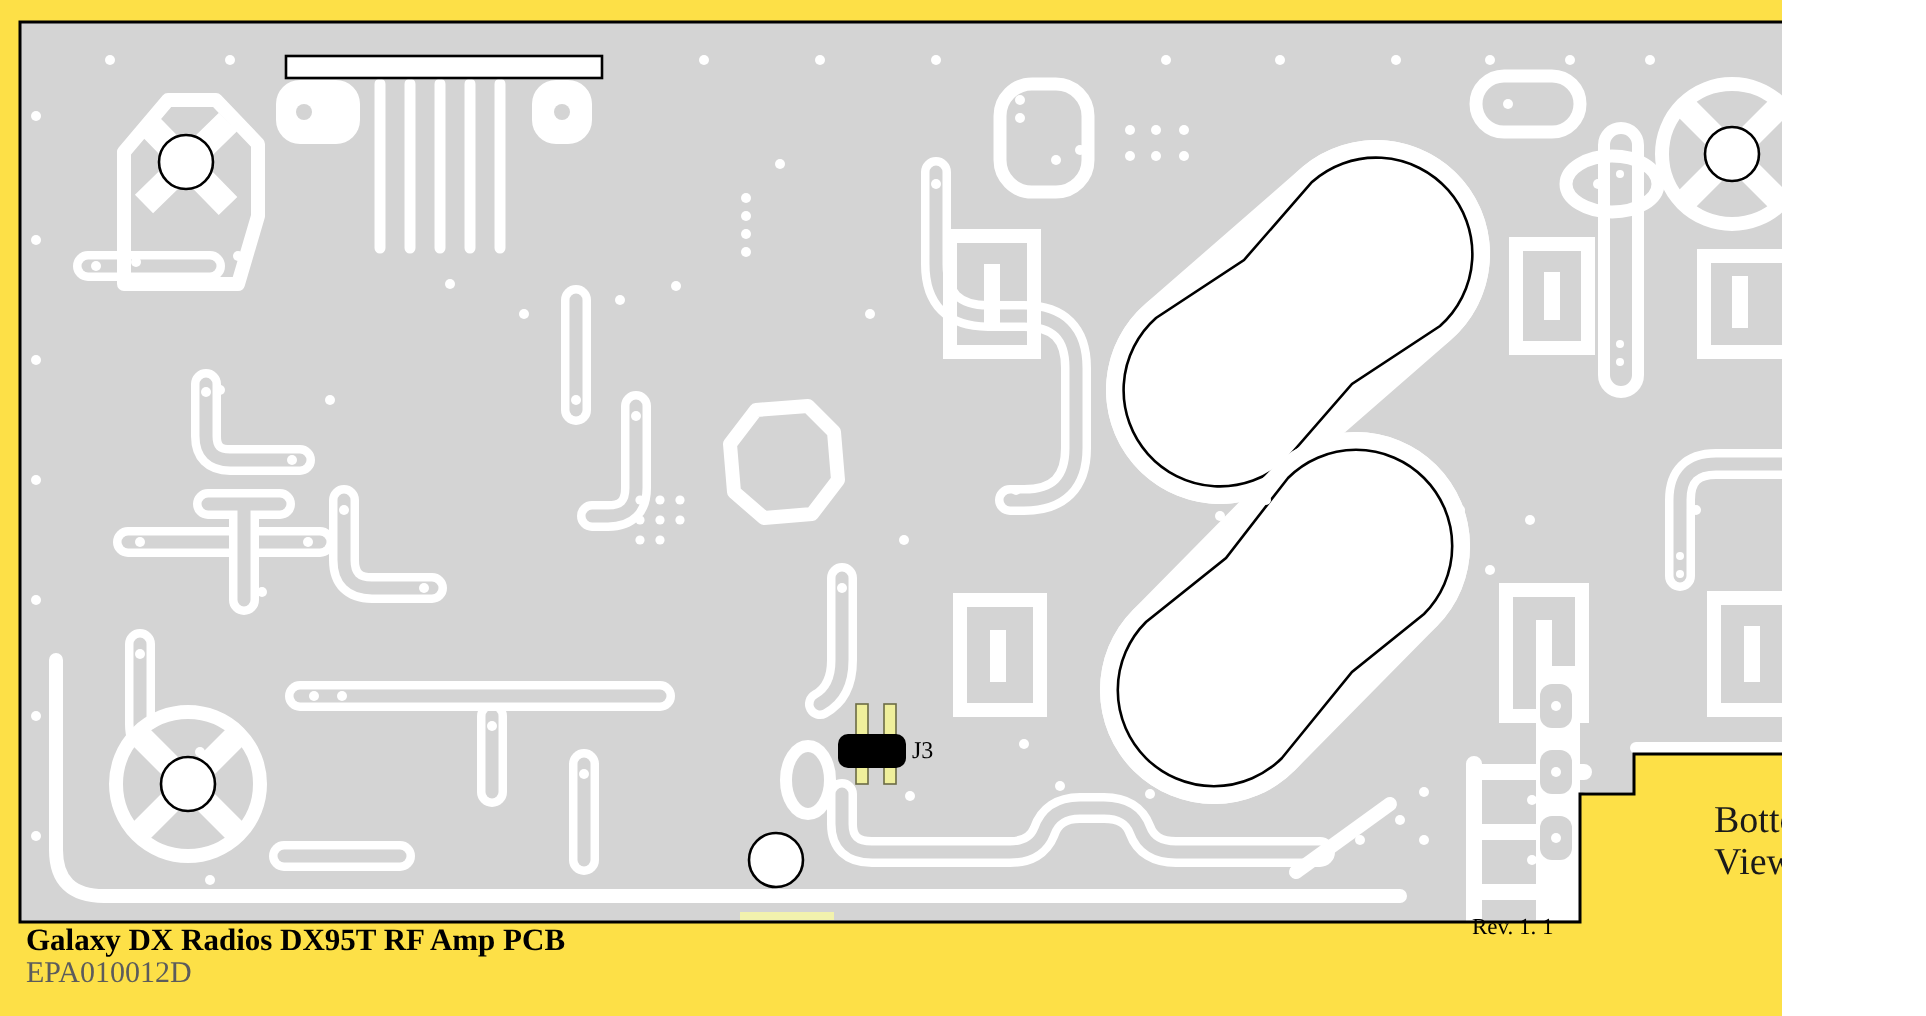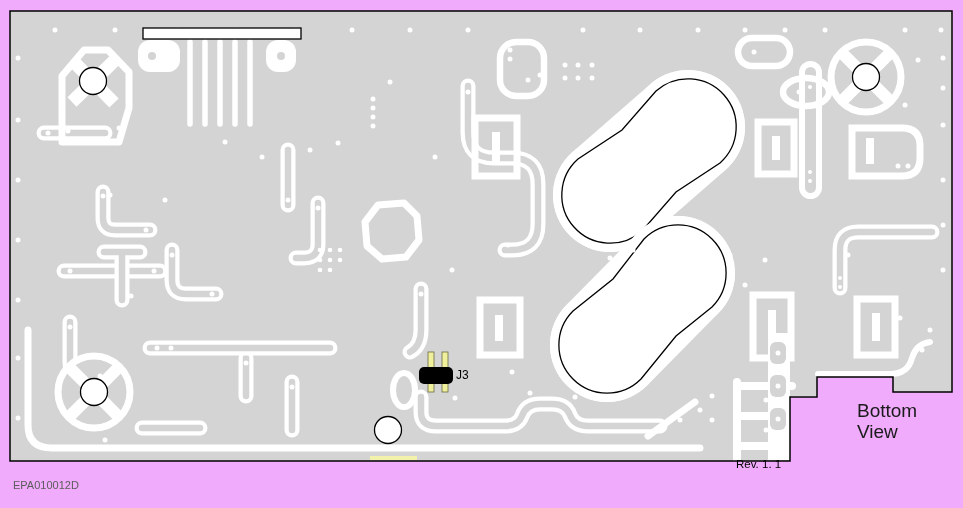--- a/index.html
+++ b/index.html
@@ -1,21 +1,21 @@
 <!DOCTYPE html>
 <html><head>
 <meta charset="utf-8">
 <style>
   html,body{margin:0;padding:0;background:#ffffff;}
-  .stage{position:relative;width:963px;height:508px;background:#f0abfc;
-         font-family:Liberation Sans, sans-serif;overflow:hidden;}
+  .stage{position:relative;width:891px;height:508px;background:#fde047;
+         font-family:Liberation Serif, serif;overflow:hidden;}
   .stage svg{position:absolute;left:0;top:0;}
   .txt{position:absolute;color:#000;line-height:1.1;}
   .title{left:13px;top:462px;font-size:15.5px;font-weight:bold;}
-  .partnum{left:13px;top:479px;font-size:11px;color:#5c5c5c;text-align:right;}
+  .partnum{left:13px;top:479px;font-size:15px;color:#5c5c5c;text-align:right;}
   .copyright{left:524px;top:465px;font-size:11.5px;white-space:pre;}
   .rev{left:736px;top:458px;font-size:11.5px;}
   .bottomview{left:857px;top:401px;font-size:19px;color:#1a1a1a;}
   .j3label{left:456px;top:369px;font-size:12px;}
   .trace{stroke:#ffffff;fill:none;stroke-linecap:round;stroke-linejoin:round;}
   .tubeO{stroke:#ffffff;fill:none;stroke-width:15;stroke-linecap:round;stroke-linejoin:round;}
   .tubeI{stroke:#d4d4d4;fill:none;stroke-width:6.5;stroke-linecap:round;stroke-linejoin:round;}
   .via{fill:#ffffff;}
   .padframe{stroke:#ffffff;stroke-width:7;fill:none;}
   .blob{fill:#ffffff;stroke:#000000;stroke-width:1.3;}
@@ -294,16 +294,17 @@
 
   <g>
     <rect x="428" y="352" width="6" height="40" stroke="#6b6b45" stroke-width="0.8" fill="#efef9c"></rect>
     <rect x="442" y="352" width="6" height="40" stroke="#6b6b45" stroke-width="0.8" fill="#efef9c"></rect>
     <rect x="419" y="367" width="34" height="17" rx="5" fill="#000000"></rect>
   </g>
 </svg>
 
 <div class="txt j3label">J3</div>
 <div class="txt bottomview">Bottom View</div>
+<div class="txt title">Galaxy DX Radios DX95T RF Amp PCB</div>
 <div class="txt partnum">EPA010012D</div>
 <div class="txt rev">Rev. 1. 1</div>
 
 </div>
 
 </body></html>

